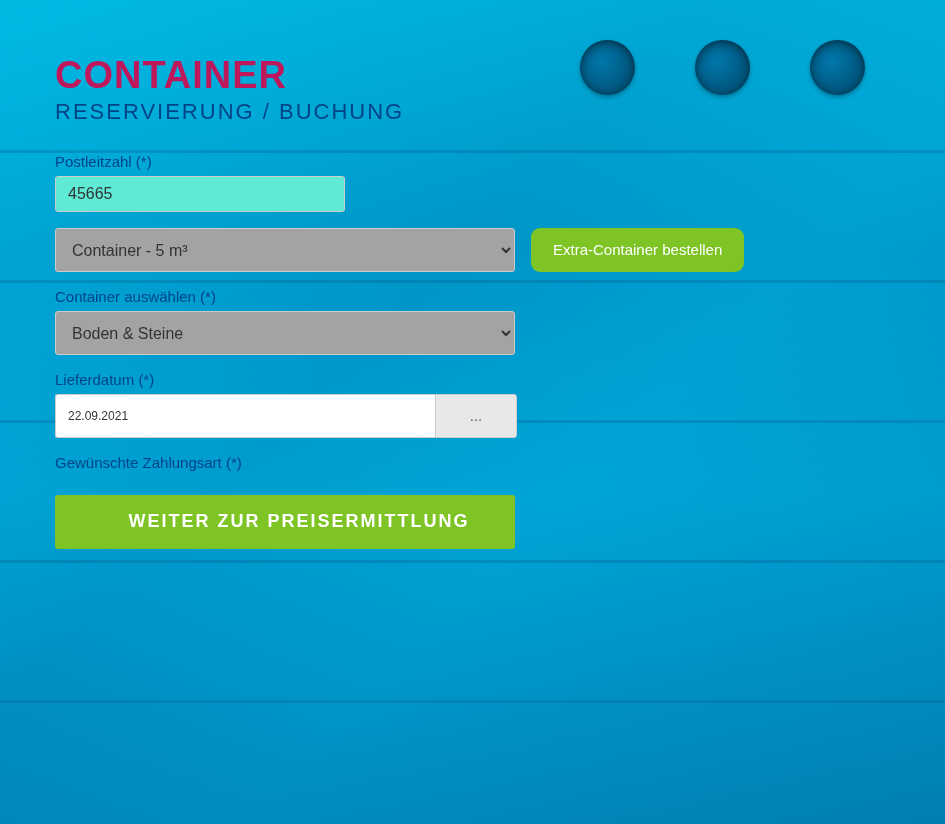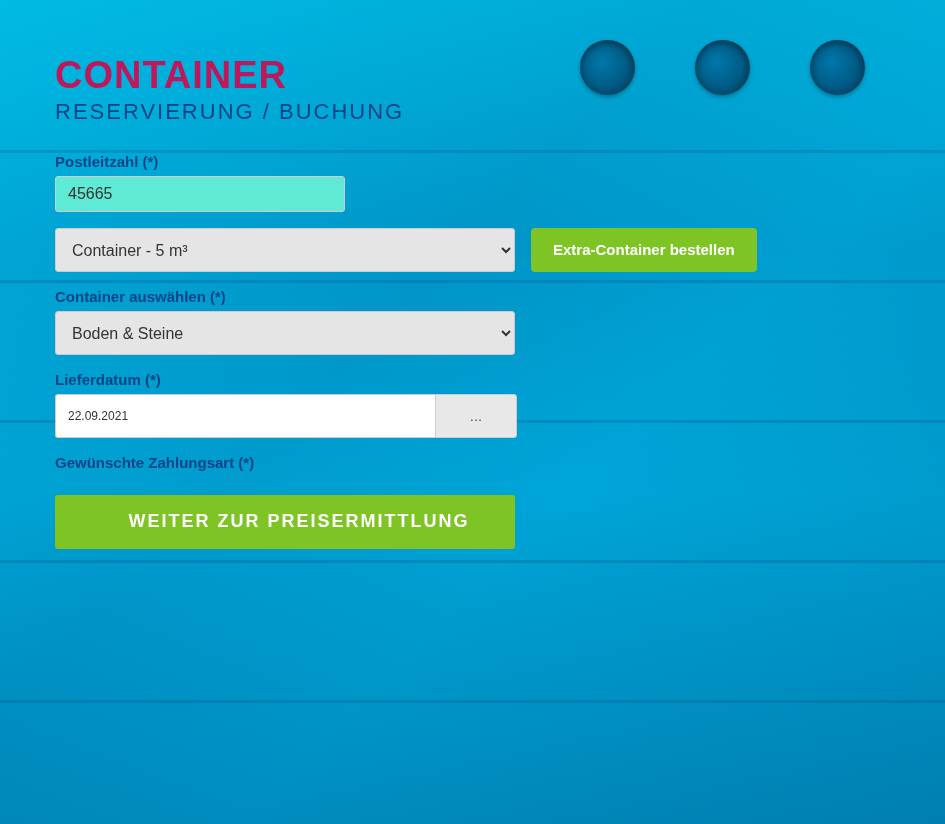--- a/index.html
+++ b/index.html
@@ -88,40 +88,40 @@
     }
 
     .form-group {
       margin-bottom: 16px;
     }
 
     .form-label {
       display: block;
       color: #004488;
       font-size: 15px;
-      font-weight: 700;
+      font-weight: 400;
       margin-bottom: 6px;
     }
 
     .form-input {
       width: 290px;
       height: 36px;
       background: #5eead4;
       border: 1px solid #ccc;
       border-radius: 3px;
       font-size: 16px;
       color: #333;
       padding: 0 12px;
       outline: none;
     }
 
     .form-select {
       width: 460px;
       height: 44px;
-      background: #e5e5e5;
+      background: #a3a3a3;
       border: 1px solid #ccc;
       border-radius: 3px;
       font-size: 16px;
       color: #333;
       padding: 12px 12px;
       outline: none;
       appearance: auto;
       cursor: pointer;
     }
 
@@ -130,23 +130,23 @@
       align-items: flex-end;
       gap: 16px;
     }
 
     .btn-extra {
       height: 44px;
       padding: 0 22px;
       background: #7dc424;
       color: #fff;
       border: none;
-      border-radius: 4px;
+      border-radius: 9px;
       font-size: 15px;
-      font-weight: 700;
+      font-weight: 400;
       cursor: pointer;
       white-space: nowrap;
     }
 
     .date-row {
       display: flex;
       gap: 0;
     }
 
     .date-input {

